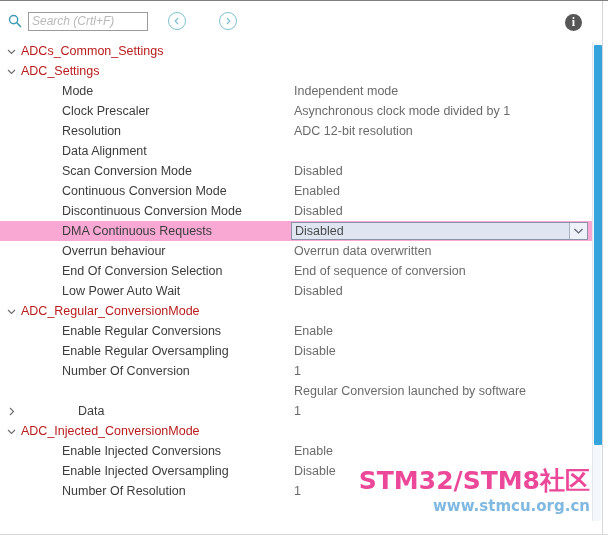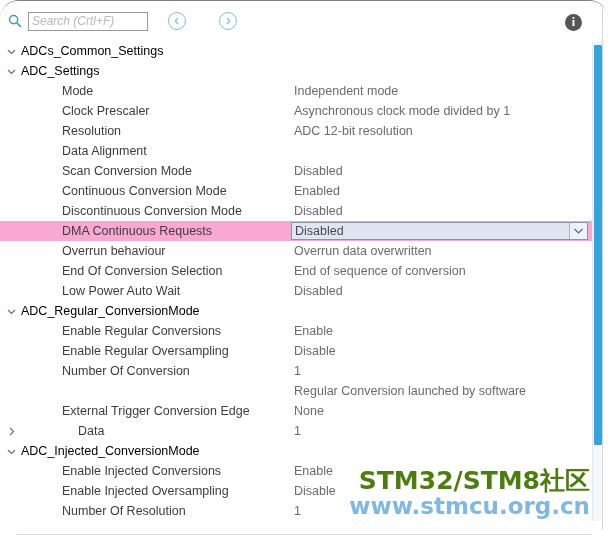--- a/index.html
+++ b/index.html
@@ -11,21 +11,20 @@
     font-family: "Liberation Sans", sans-serif;
   }
   #app {
     position: relative;
     width: 608px;
     height: 535px;
     background: #ffffff;
     border-top: 1px solid #808080;
     box-sizing: border-box;
     overflow: hidden;
-    border-radius: 19px;
   }
 
   
   .toolbar {
     position: relative;
     height: 40px;
     display: flex;
     align-items: center;
     padding-left: 6px;
     box-sizing: border-box;
@@ -132,21 +131,21 @@
   .label.lvl1 { left: 62px; }
   .label.lvl2 { left: 78px; }
   .value {
     position: absolute;
     left: 294px;
     top: 0;
     height: 20px;
     line-height: 20px;
     color: #6b6b6b;
   }
-  .row.group .label { color: #000000; }
+  .row.group .label { color: #b91c1c; }
 
   
   .combo {
     position: absolute;
     left: 291px;
     top: 1px;
     width: 297px;
     height: 18px;
     background: #dfe6f2;
     border: 1px solid #8a93a8;
@@ -212,28 +211,28 @@
     right: 18px;
     bottom: 16px;
     text-align: right;
     pointer-events: none;
     user-select: none;
   }
   .wm-line1 {
     font-family: "DejaVu Sans", sans-serif;
     font-weight: bold;
     font-size: 25px;
-    color: #4d7c0f;
+    color: #ec4899;
     letter-spacing: 0px;
     line-height: 26px;
   }
   .wm-line2 {
     font-family: "DejaVu Sans", sans-serif;
     font-weight: bold;
-    font-size: 23px;
+    font-size: 15px;
     color: #7fb8e0;
     line-height: 25px;
   }
   .bottom-edge {
     position: absolute;
     left: 0;
     right: 0;
     bottom: 0;
     height: 1px;
     background: #d8d8d8;
@@ -354,24 +353,20 @@
         <span class="value">Disable</span>
       </div>
       <div class="row item">
         <span class="label lvl1">Number Of Conversion</span>
         <span class="value">1</span>
       </div>
       <div class="row item">
         <span class="value">Regular Conversion launched by software</span>
       </div>
       <div class="row item">
-        <span class="label lvl1">External Trigger Conversion Edge</span>
-        <span class="value">None</span>
-      </div>
-      <div class="row item">
         <span class="twisty" style="left: 4px;">
           <svg width="11" height="11" viewBox="0 0 11 11">
             <polyline points="4,2 7.5,5.5 4,9" fill="none" stroke="#6b6b6b" stroke-width="1.1"></polyline>
           </svg>
         </span>
         <span class="label lvl2">Data</span>
         <span class="value">1</span>
       </div>
       <div class="row group">
         <span class="twisty" style="left: 4px;">

